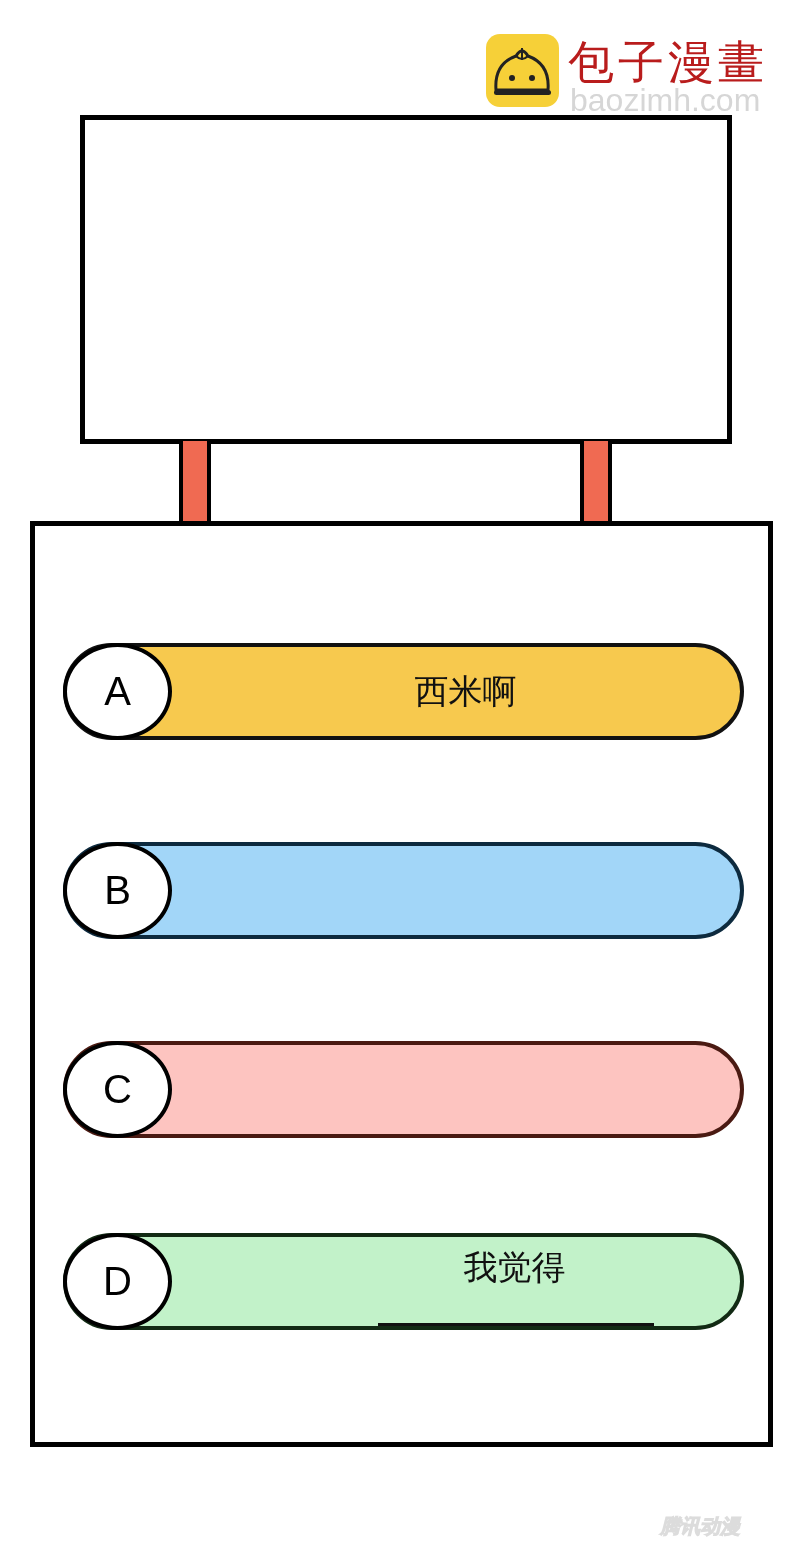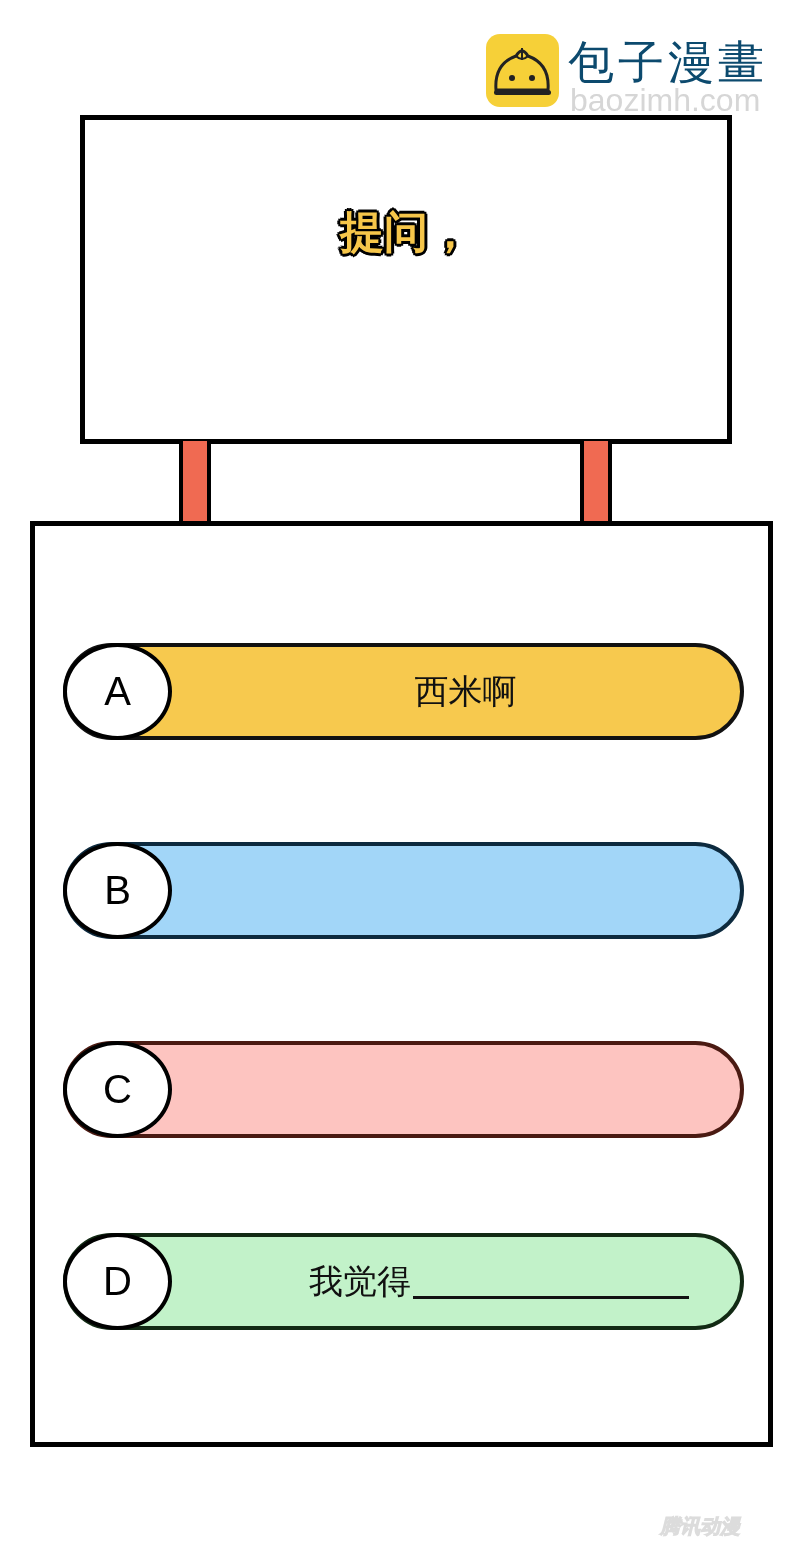--- a/index.html
+++ b/index.html
@@ -8,21 +8,21 @@
       background: #ffffff;
       font-family: "DejaVu Sans", "Liberation Sans", sans-serif;
     }
     .watermark-top { position: absolute; left: 486px; top: 34px; width: 290px; height: 80px; }
     .wm-logo {
       position: absolute; left: 0; top: 0; width: 73px; height: 73px;
       background: #f6d038; border-radius: 14px;
     }
     .wm-logo svg { position: absolute; left: 0; top: 0; }
     .wm-cn {
-      position: absolute; left: 82px; top: -2px; font-size: 46px; color: #0c4a6e;
+      position: absolute; left: 82px; top: -2px; font-size: 46px; color: #b91c1c;
       letter-spacing: 4px; font-family: Liberation Serif, serif; white-space: nowrap;
     }
     .wm-en {
       position: absolute; left: 84px; top: 48px; font-size: 32px; color: #d6d6d6;
       font-family: "Liberation Sans", sans-serif; white-space: nowrap;
     }
     .sign {
       position: absolute; left: 80px; top: 115px; width: 642px; height: 319px;
       border: 5px solid #000; background: #fff; box-sizing: content-box;
     }
@@ -58,21 +58,21 @@
     }
     .option .answer {
       position: absolute; left: 100px; right: 20px; top: 0; bottom: 0;
       display: flex; align-items: center; justify-content: center;
       font-size: 34px; color: #111; white-space: nowrap; margin-left: 44px;
     }
     .option.a { top: 643px; background: #f7c94e; border-color: #111; }
     .option.b { top: 842px; background: #a2d6f8; border-color: #0d2a3e; }
     .option.c { top: 1041px; background: #fdc4c0; border-color: #4a1a12; }
     .option.d { top: 1233px; background: #c2f2c9; border-color: #122a14; }
-    .option.d .answer { justify-content: flex-start; padding-left: 98px; }
+    .option.d .answer { justify-content: flex-end; padding-left: 98px; flex-direction: column; }
     .blank { display: inline-block; width: 276px; border-bottom: 3px solid #111; height: 32px; margin-left: 2px; }
     .watermark-bottom {
       position: absolute; left: 660px; top: 1513px; font-size: 20px; font-weight: bold;
       font-style: italic; color: #efefef; -webkit-text-stroke: 1px #dcdcdc; white-space: nowrap;
     }
   </style>
 </head>
 <body>
 
 <div class="watermark-top">
@@ -85,21 +85,20 @@
       <circle cx="46" cy="44" r="3" fill="#222"></circle>
       <rect x="8" y="56" width="57" height="5" rx="2.5" fill="#222"></rect>
     </svg>
   </div>
   <div class="wm-cn">包子漫畫</div>
   <div class="wm-en">baozimh.com</div>
 </div>
 
 <div class="sign">
   <div class="question">
-    <div>提问，</div>
   </div>
 </div>
 
 <div class="post left"></div>
 <div class="post right"></div>
 
 <div class="board"></div>
 
 <div class="option a">
   <div class="letter-circle">A</div>

